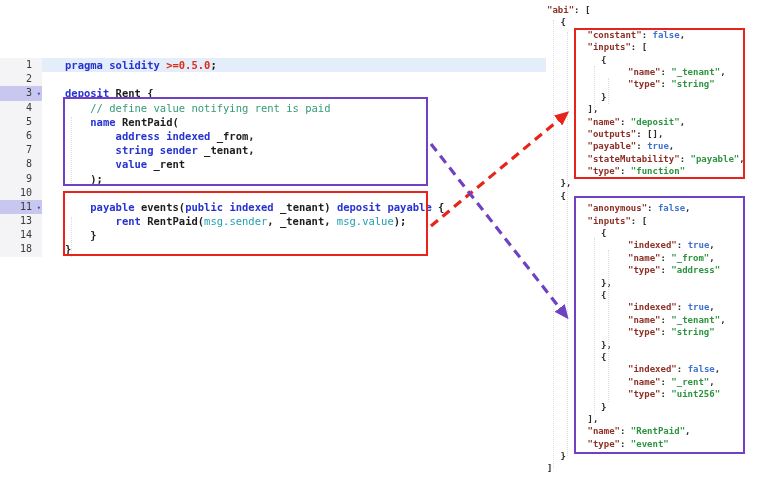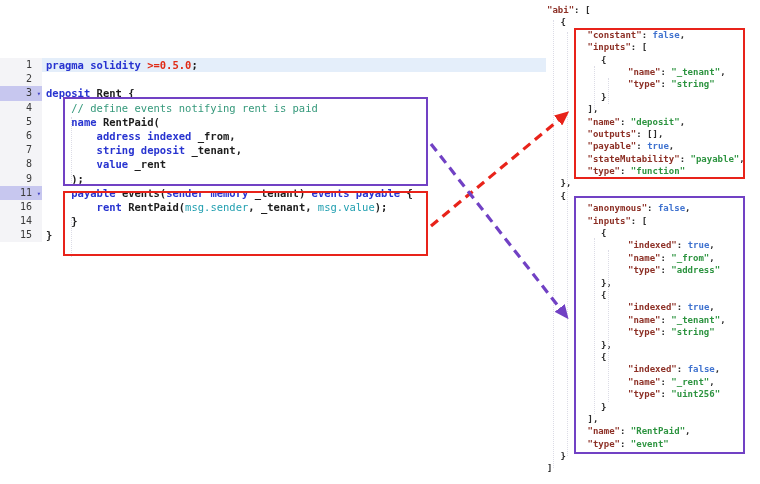--- a/index.html
+++ b/index.html
@@ -6,21 +6,21 @@
   #stage{position:relative;width:760px;height:484px;background:#fff;overflow:hidden;
          font-family:"DejaVu Sans Mono",monospace;}
   
   #editor{position:absolute;left:0;top:58px;width:546px;}
   .row{display:flex;height:14.2px;line-height:14.2px;}
   .gut{position:relative;width:42px;flex:0 0 42px;box-sizing:border-box;
        background:var(--gutter-bg);color:var(--gutter-fg);
        font-size:10px;text-align:right;padding-right:10px;}
   .gut.hl{background:var(--hl-gutter);}
   .fold{position:absolute;right:1px;top:1px;font-size:7px;color:#4646c8;cursor:pointer;}
-  .codecell{flex:1;white-space:pre;font-size:10.5px;color:var(--pl);padding-left:4px;}
+  .codecell{flex:1;white-space:pre;font-size:10.5px;color:var(--pl);padding-left:23px;}
   .codecell.active{background:var(--hl-line);}
   .tk-kw{color:var(--kw);font-weight:bold;}
   .tk-num{color:var(--num);font-weight:bold;}
   .tk-com{color:var(--com);}
   .tk-msg{color:var(--msg);}
   .tk-pl{color:var(--pl);font-weight:bold;}
   
   #jsonpanel{position:absolute;left:547px;top:4px;width:210px;}
   .jline{height:12.4px;line-height:12.4px;white-space:pre;font-size:9px;color:var(--jpl);}
   .tk-key{color:var(--key);font-weight:bold;}
@@ -49,56 +49,60 @@
       <div class="row">
         <div class="gut">2</div>
         <div class="codecell"></div>
       </div>
       <div class="row">
         <div class="gut hl">3<span class="fold">▾</span></div>
         <div class="codecell"><span class="tk-kw">deposit</span><span class="tk-pl"> Rent {</span></div>
       </div>
       <div class="row">
         <div class="gut">4</div>
-        <div class="codecell"><span class="tk-com">    // define events notifying rent is paid</span></div>
+        <div class="codecell"><span class="tk-com">    // define value notifying rent is paid</span></div>
       </div>
       <div class="row">
         <div class="gut">5</div>
         <div class="codecell"><span class="tk-pl">    </span><span class="tk-kw">name</span><span class="tk-pl"> RentPaid(</span></div>
       </div>
       <div class="row">
         <div class="gut">6</div>
         <div class="codecell"><span class="tk-pl">        </span><span class="tk-kw">address indexed</span><span class="tk-pl"> _from,</span></div>
       </div>
       <div class="row">
         <div class="gut">7</div>
-        <div class="codecell"><span class="tk-pl">        </span><span class="tk-kw">string deposit</span><span class="tk-pl"> _tenant,</span></div>
+        <div class="codecell"><span class="tk-pl">        </span><span class="tk-kw">string sender</span><span class="tk-pl"> _tenant,</span></div>
       </div>
       <div class="row">
         <div class="gut">8</div>
         <div class="codecell"><span class="tk-pl">        </span><span class="tk-kw">value</span><span class="tk-pl"> _rent</span></div>
       </div>
       <div class="row">
         <div class="gut">9</div>
         <div class="codecell"><span class="tk-pl">    );</span></div>
       </div>
       <div class="row">
-        <div class="gut hl">11<span class="fold">▾</span></div>
-        <div class="codecell"><span class="tk-pl">    </span><span class="tk-kw">payable</span><span class="tk-pl"> events(</span><span class="tk-kw">sender</span><span class="tk-pl"> </span><span class="tk-kw">memory</span><span class="tk-pl"> _tenant) </span><span class="tk-kw">events payable</span><span class="tk-pl"> {</span></div>
+        <div class="gut">10</div>
+        <div class="codecell"></div>
       </div>
       <div class="row">
-        <div class="gut">16</div>
+        <div class="gut hl">11<span class="fold">▾</span></div>
+        <div class="codecell"><span class="tk-pl">    </span><span class="tk-kw">payable</span><span class="tk-pl"> events(</span><span class="tk-kw">public</span><span class="tk-pl"> </span><span class="tk-kw">indexed</span><span class="tk-pl"> _tenant) </span><span class="tk-kw">deposit payable</span><span class="tk-pl"> {</span></div>
+      </div>
+      <div class="row">
+        <div class="gut">13</div>
         <div class="codecell"><span class="tk-pl">        </span><span class="tk-kw">rent</span><span class="tk-pl"> RentPaid(</span><span class="tk-msg">msg.sender</span><span class="tk-pl">, _tenant, </span><span class="tk-msg">msg.value</span><span class="tk-pl">);</span></div>
       </div>
       <div class="row">
         <div class="gut">14</div>
         <div class="codecell"><span class="tk-pl">    }</span></div>
       </div>
       <div class="row">
-        <div class="gut">15</div>
+        <div class="gut">18</div>
         <div class="codecell"><span class="tk-pl">}</span></div>
       </div>
     </div>
 
   <div class="iguide" style="left:71px;top:117px;height:68px;"></div>
   <div class="iguide" style="left:71px;top:217px;height:40px;"></div>
 
   <div id="jsonpanel">
       <div class="jline" style="padding-left: 0px;"><span class="tk-key">"abi"</span><span class="tk-jpl">: [</span></div>
       <div class="jline" style="padding-left: 13.5px;"><span class="tk-jpl">{</span></div>

